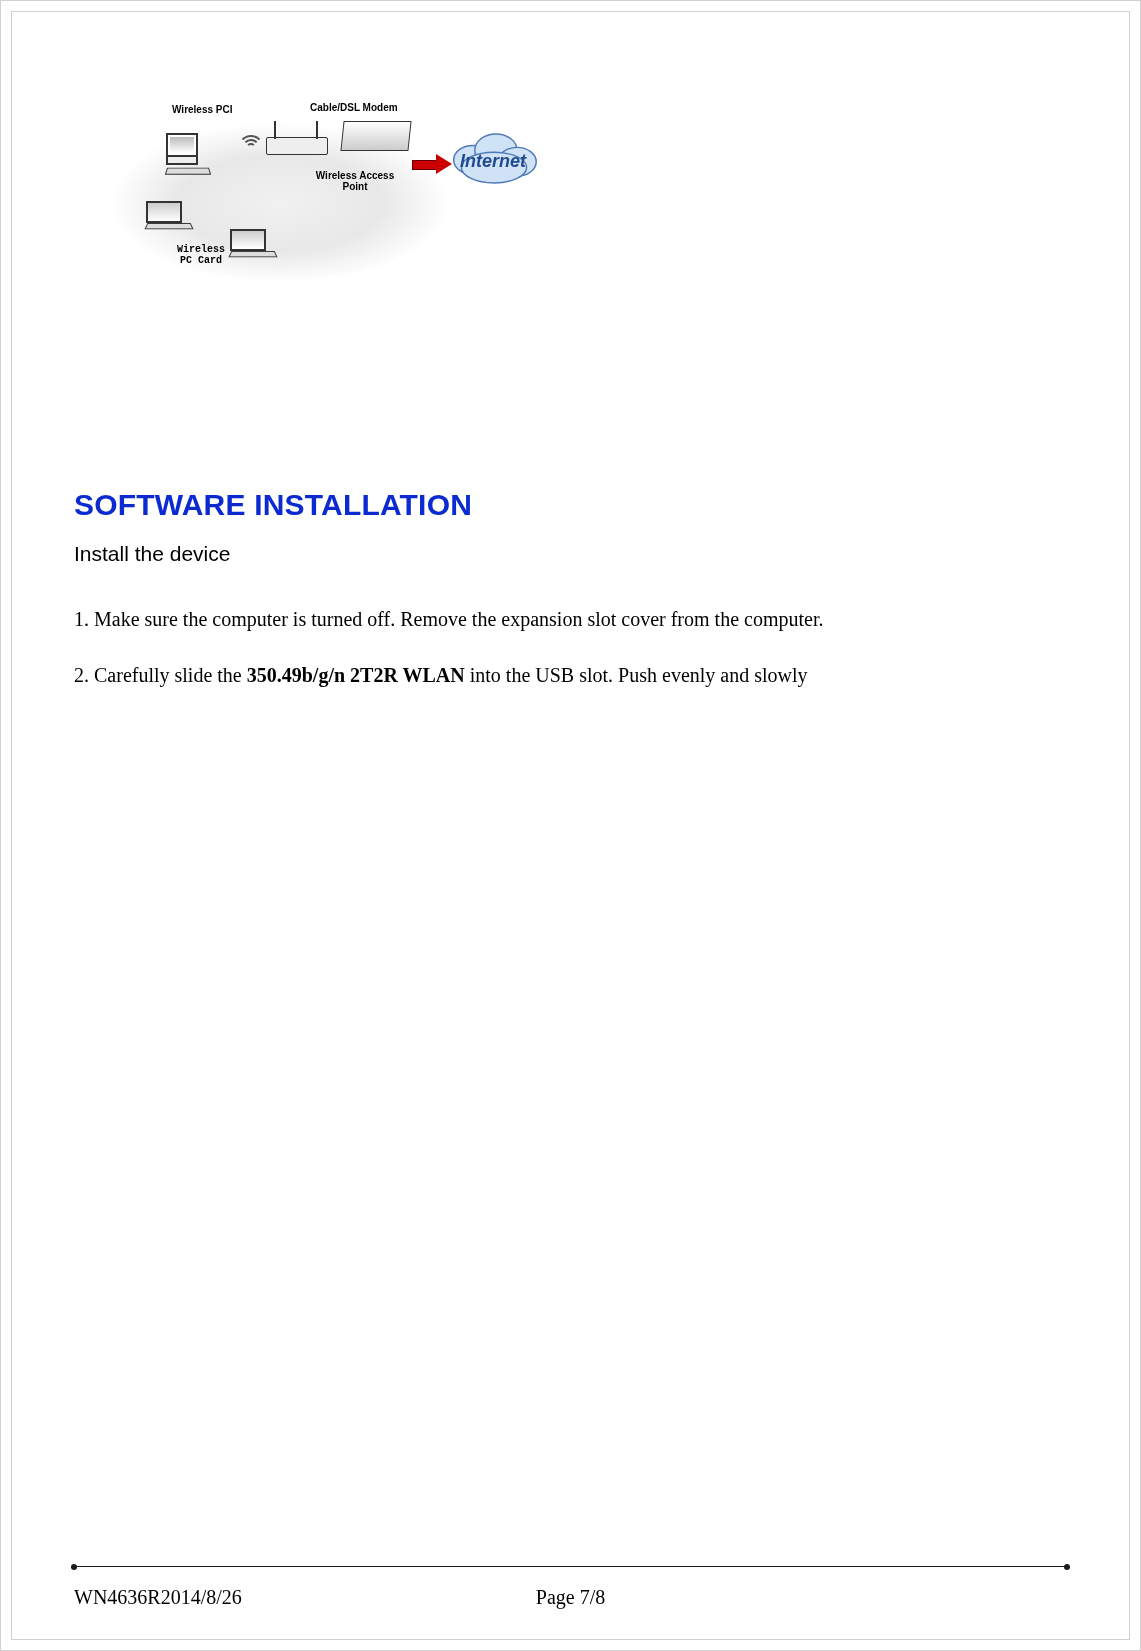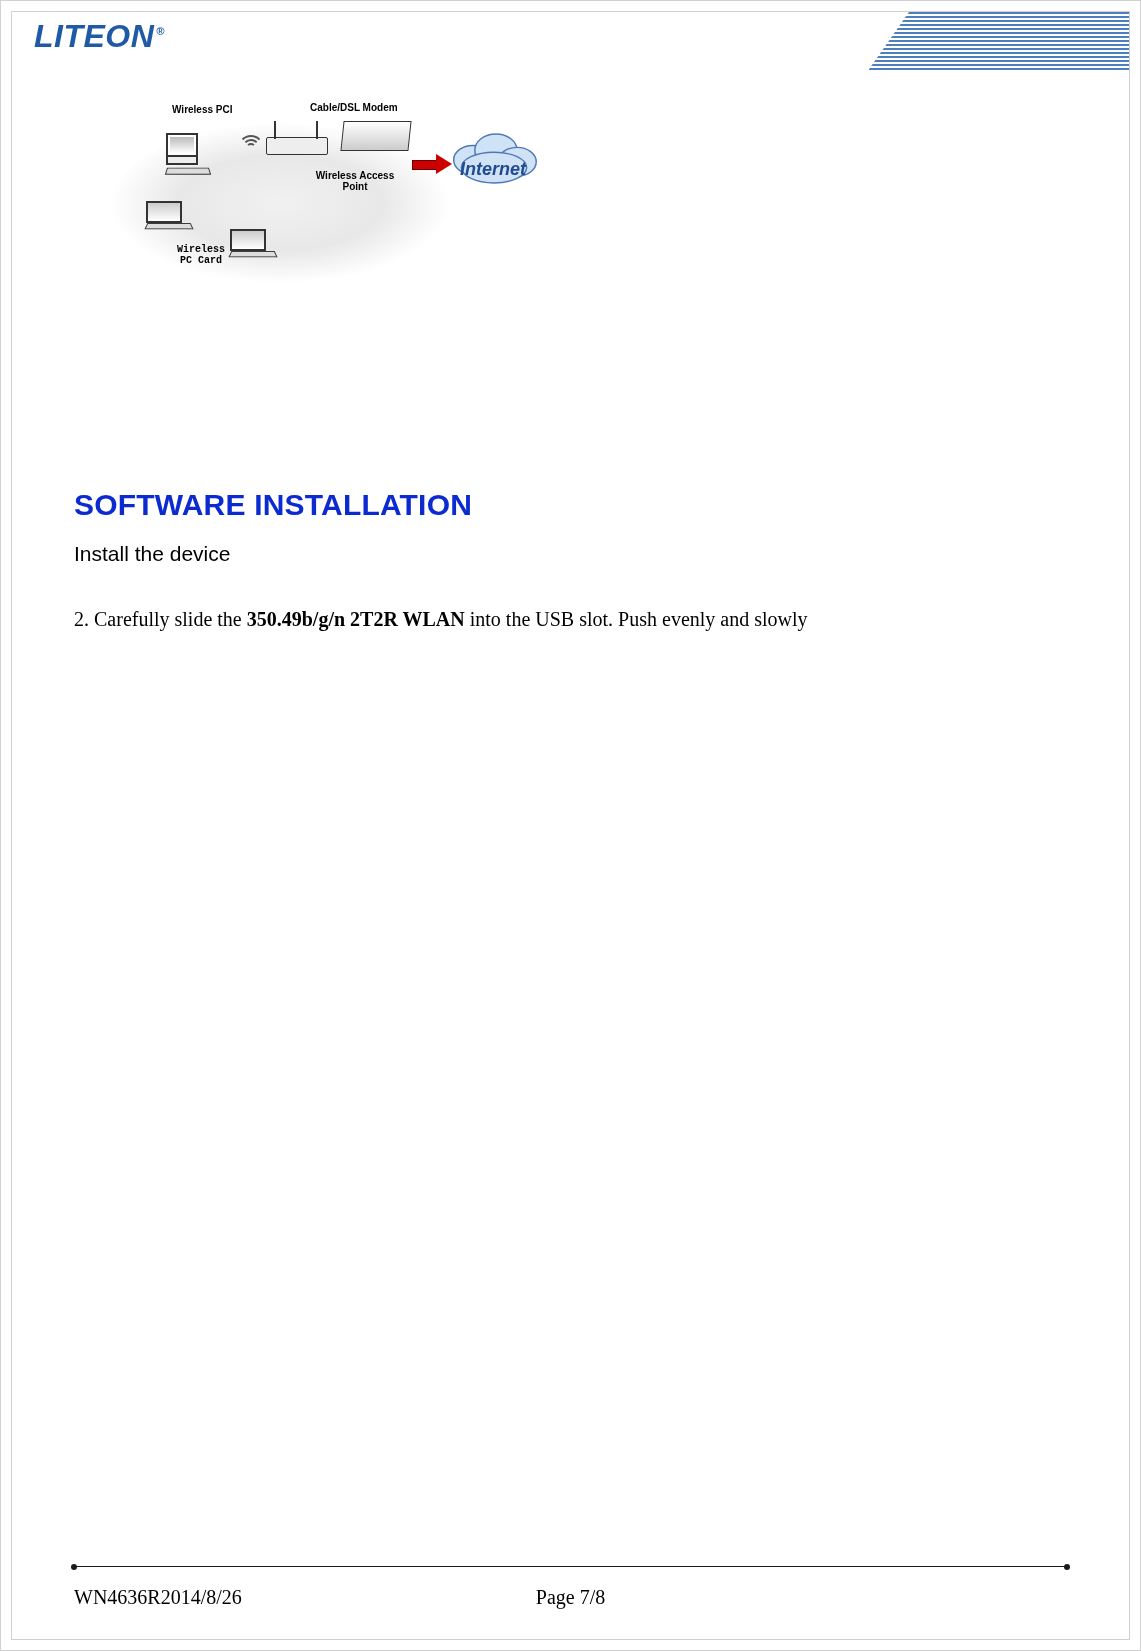--- a/index.html
+++ b/index.html
@@ -78,21 +78,20 @@
     .lbl-wap   { left: 200px; top: 82px; white-space: normal; width: 90px;}
     .lbl-card  { left: 66px;  top: 156px; white-space: normal; width: 50px; font-family: Liberation Mono, monospace;}
     .lbl-inet  {
       position: absolute;
       left: 350px; top: 62px;
       font-family: Arial, Helvetica, sans-serif;
       font-size: 18px;
       font-weight: 800;
       font-style: italic;
       color: #224b8f;
-      margin-top: 8px;
     }
     
     .icon-box { position: absolute; }
     .monitor {
       left: 56px; top: 44px; width: 46px; height: 38px;
     }
     .monitor .screen { width: 32px; height: 24px; background:#fff; border:2px solid #333; position: relative; }
     .monitor .screen::after { content:""; position:absolute; left:2px; top:2px; right:2px; bottom:2px; background: linear-gradient(#bbb,#fff);}
     .monitor .base { width:32px; height:8px; border:2px solid #333; border-top:none; background:#eee;}
     .monitor .kb { margin-top:2px; width:44px; height:8px; border:1px solid #333; background:#ddd; transform: perspective(40px) rotateX(30deg);}
@@ -186,26 +185,20 @@
       font-family: "Times New Roman", Times, serif;
     }
     .footer .mid { position:absolute; left:50%; transform:translateX(-50%);}
     .footer .right { margin-right: 110px;}
   </style>
 </head>
 <body>
 
 <div class="page-inner">
 
-  <div class="header-bar">
-    <div class="logo">
-      <span>LITEON</span><span class="r">®</span>
-    </div>
-    <div class="header-lines"></div>
-  </div>
 
   <div class="diagram">
     <div class="ellipse-bg"></div>
 
     <div class="icon-box monitor">
       <div class="screen"></div>
         <div class="base"></div>
         <div class="kb"></div>
     </div>
     <div class="waves">
@@ -243,20 +236,23 @@
     <div class="dia-label lbl-modem">Cable/DSL Modem</div>
     <div class="dia-label lbl-wap">Wireless Access Point</div>
     <div class="dia-label lbl-card">Wireless PC Card</div>
     <div class="lbl-inet">Internet</div>
   </div>
 
   <div class="content">
     <div class="h1">SOFTWARE INSTALLATION</div>
     <div class="h2">Install the device</div>
 
+    <div class="step">
+      <span>1. Make sure the computer is turned off. Remove the expansion slot cover from the computer.</span>
+    </div>
 
     <div class="step">
       <span>2. Carefully slide the </span><span class="bold">350.49b/g/n 2T2R WLAN</span><span> into the USB slot. Push evenly and slowly</span>
     </div>
 
   </div>
 
   <div class="footer-rule"></div>
   <div class="footer">
     <span>WN4636R</span>

